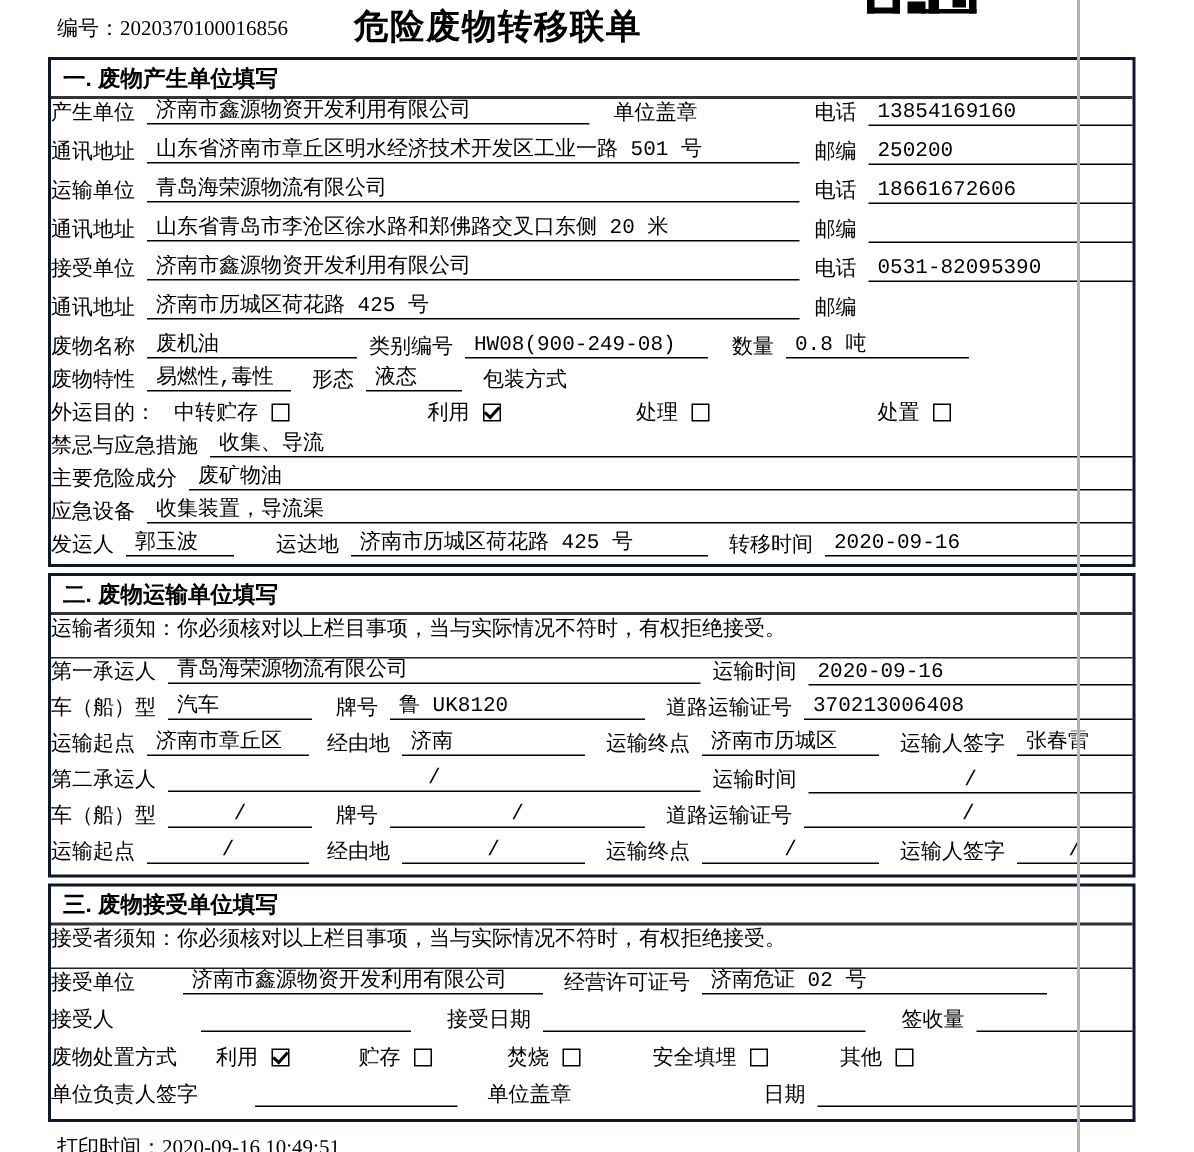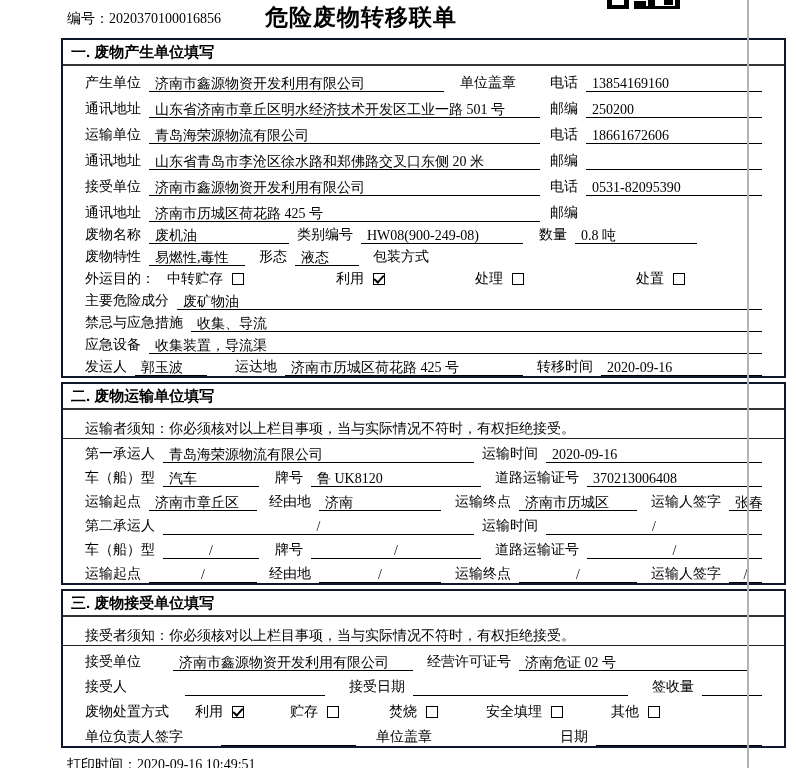--- a/index.html
+++ b/index.html
@@ -1,21 +1,21 @@
 <!DOCTYPE html>
 <html><head>
 <meta charset="utf-8">
 <style>
   html,body{margin:0;padding:0;}
   body{
     width:796px;height:768px;background:#ffffff;overflow:hidden;
     font-family:"Liberation Serif","DejaVu Serif",serif;
     font-size:14px;color:#000;
   }
-  .doc{position:relative;width:724px;height:768px;background:#fff;margin-left:29px;}
+  .doc{position:relative;width:724px;height:768px;background:#fff;}
   .edge-line{position:absolute;top:0;bottom:0;right:4px;width:2px;background:#b4b4b4;}
 
   
   .top{position:relative;height:38px;}
   .serial{position:absolute;left:38px;top:10px;font-size:14px;white-space:nowrap;}
   .doc-title{
     position:absolute;left:0;right:60px;top:2px;text-align:center;
     font-family:"Liberation Sans","DejaVu Sans",sans-serif;
     font-weight:bold;font-size:23px;letter-spacing:1px;
   }
@@ -25,21 +25,21 @@
 
   
   .box{margin-left:32px;width:721px;border:2px solid #0f172a;background:#fff;}
   .box + .box{margin-top:4px;}
   .sec-head{
     height:24px;display:flex;align-items:center;padding:0 8px;
     border-bottom:2px solid #333;
     font-family:"Liberation Sans","DejaVu Sans",sans-serif;
     font-weight:bold;font-size:15px;
   }
-  .row{display:flex;align-items:flex-end;padding:0 22px;height:26px;white-space:nowrap;}
+  .row{display:flex;align-items:flex-start;padding:0 0;height:26px;white-space:nowrap;font-family:Liberation Mono, monospace;}
   .row.h22{height:22px;}
   .row.h24{height:24px;}
   .row.h25{height:25px;}
   .notice{height:28px;border-bottom:1.5px solid #222;}
   .lbl{margin-right:8px;flex:0 0 auto;}
   .u{
     border-bottom:1px solid #000;height:17px;line-height:17px;
     padding:0 6px;box-sizing:border-box;flex:0 0 auto;overflow:hidden;
   }
   .u.fx{flex:1 1 auto;}
@@ -174,27 +174,27 @@
         <span>处理</span>
         <span class="cb"></span>
       </span>
       <span class="opt" style="margin-left:112px">
         <span>处置</span>
         <span class="cb"></span>
       </span>
     </div>
 
     <div class="row h22">
+      <span class="lbl">禁忌与应急措施</span>
+      <span class="u fx">收集、导流</span>
+    </div>
+
+    <div class="row h22">
       <span class="lbl">主要危险成分</span>
       <span class="u fx">废矿物油</span>
-    </div>
-
-    <div class="row h22">
-      <span class="lbl">禁忌与应急措施</span>
-      <span class="u fx">收集、导流</span>
     </div>
 
     <div class="row h22">
       <span class="lbl">应急设备</span>
       <span class="u fx">收集装置，导流渠</span>
     </div>
 
     <div class="row h22">
       <span class="lbl">发运人</span>
       <span class="u" style="width:72px">郭玉波</span>

